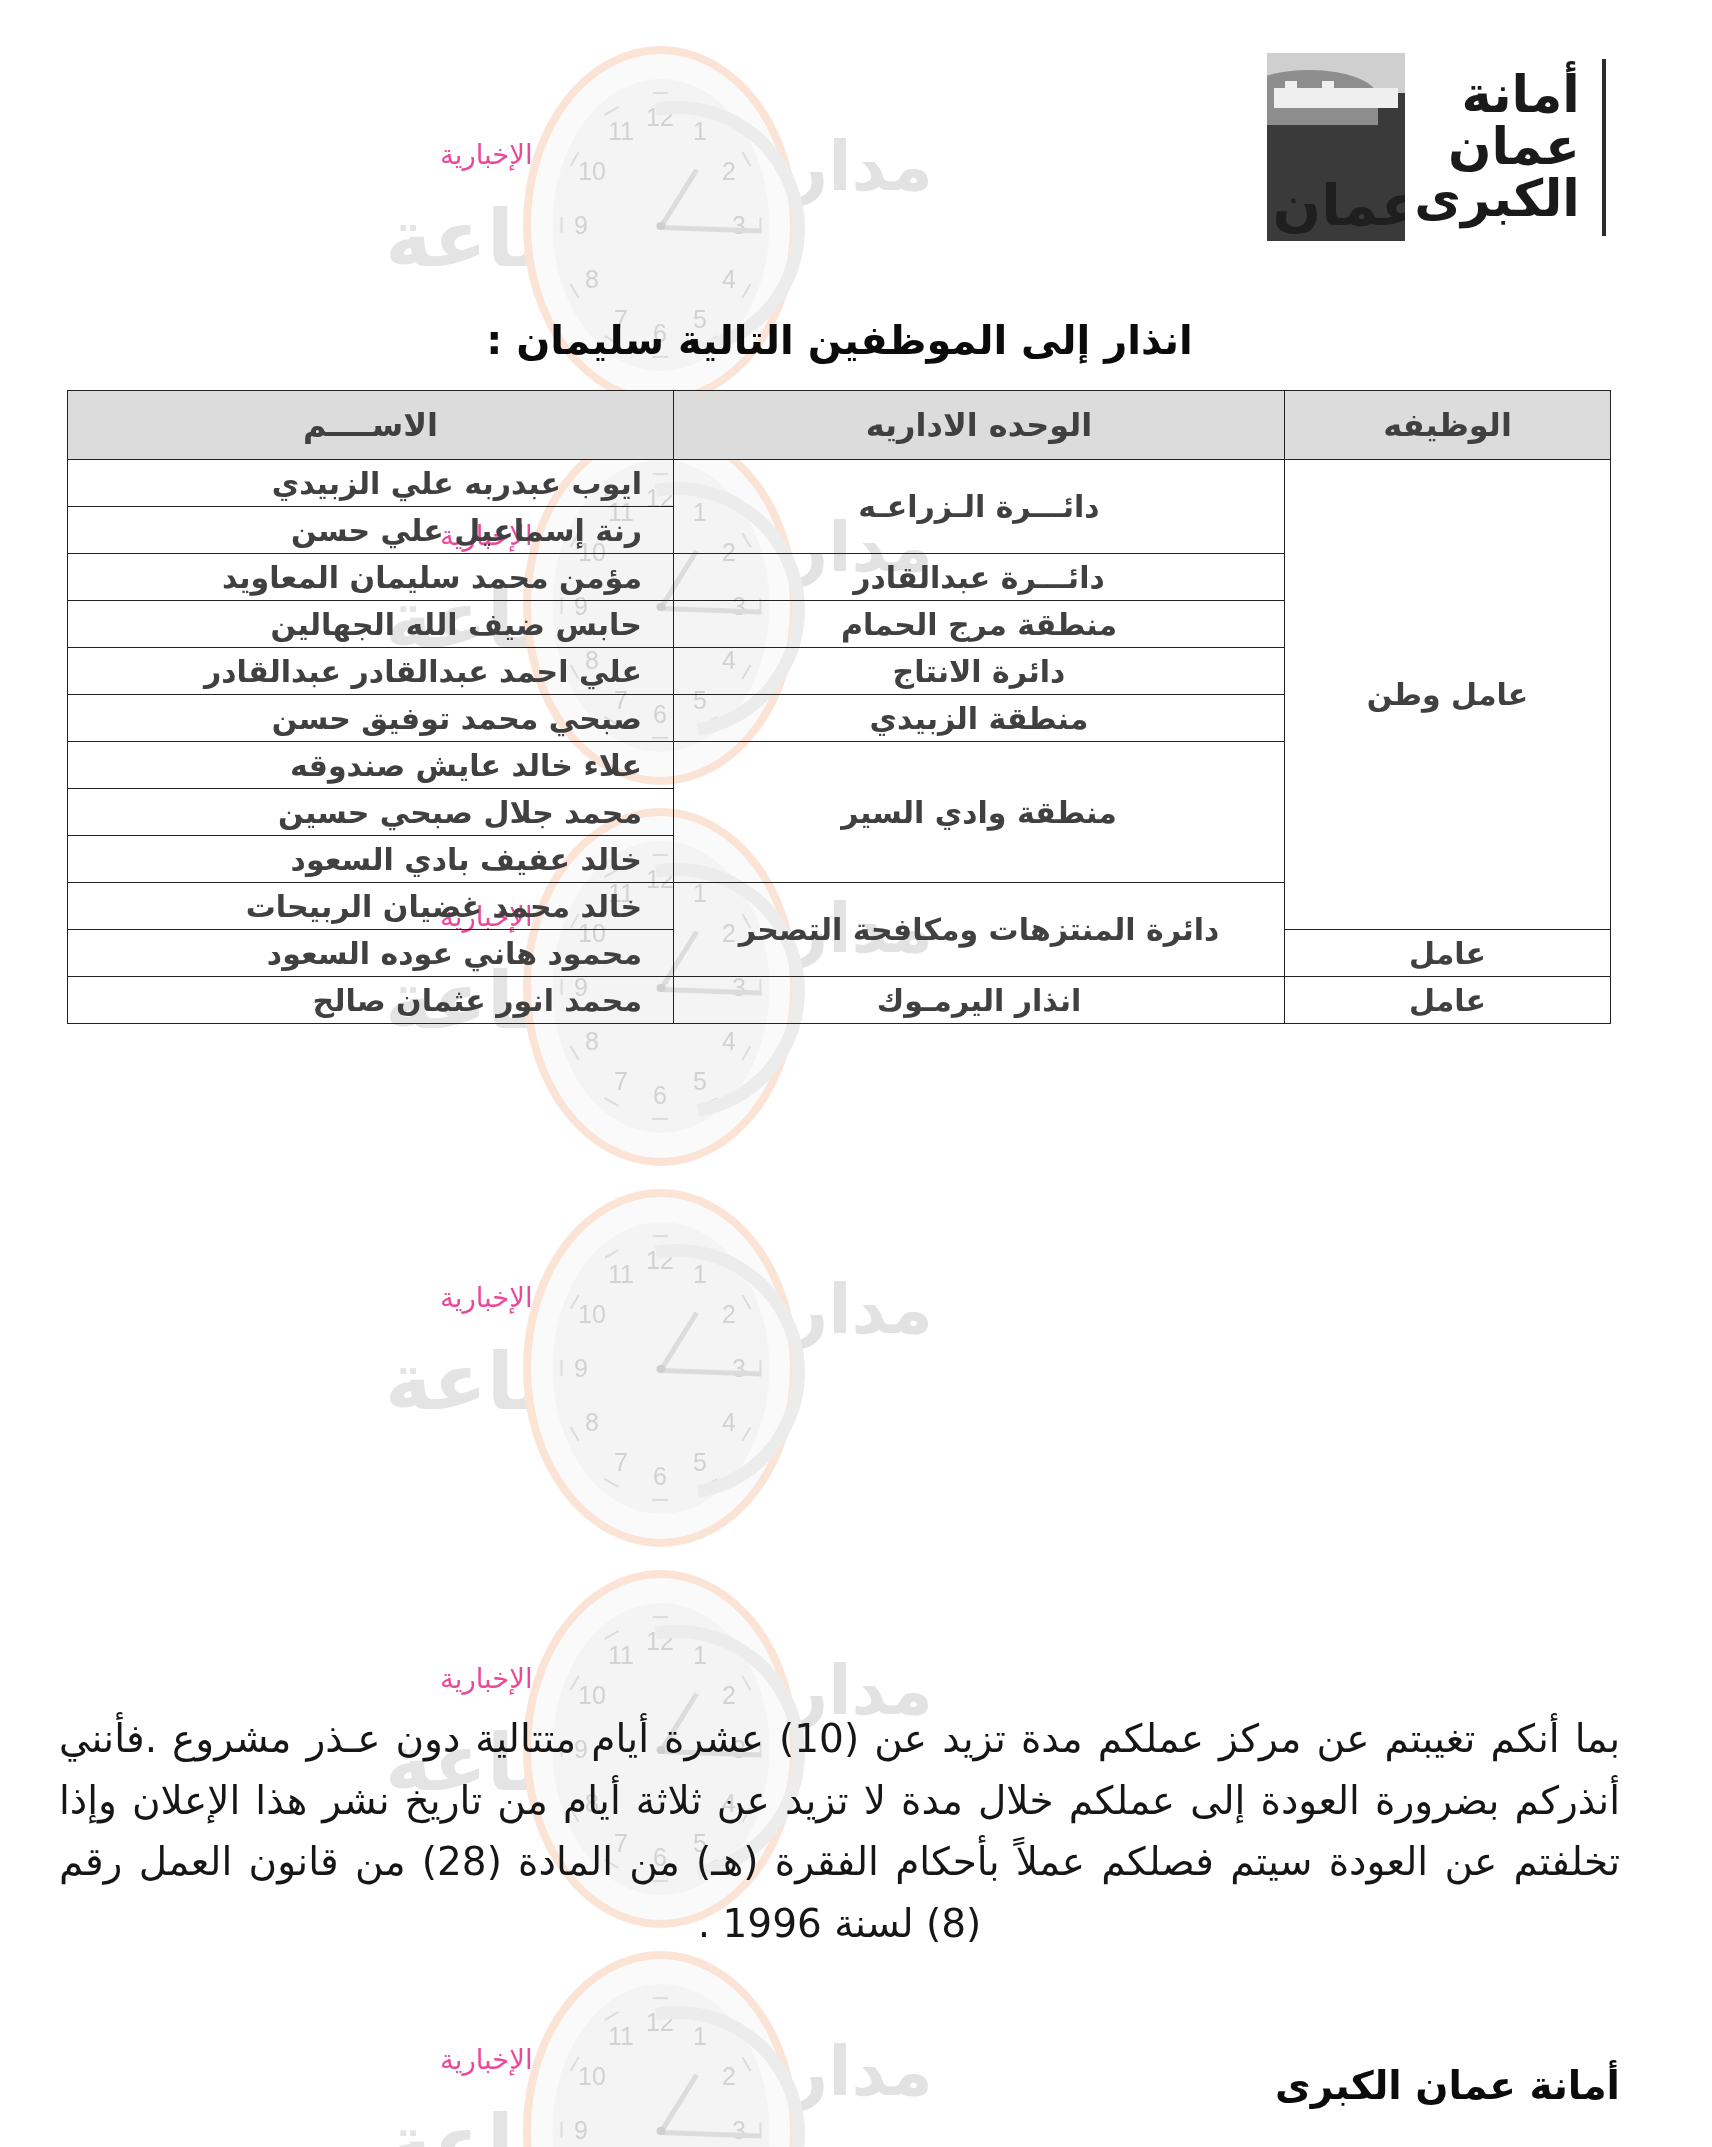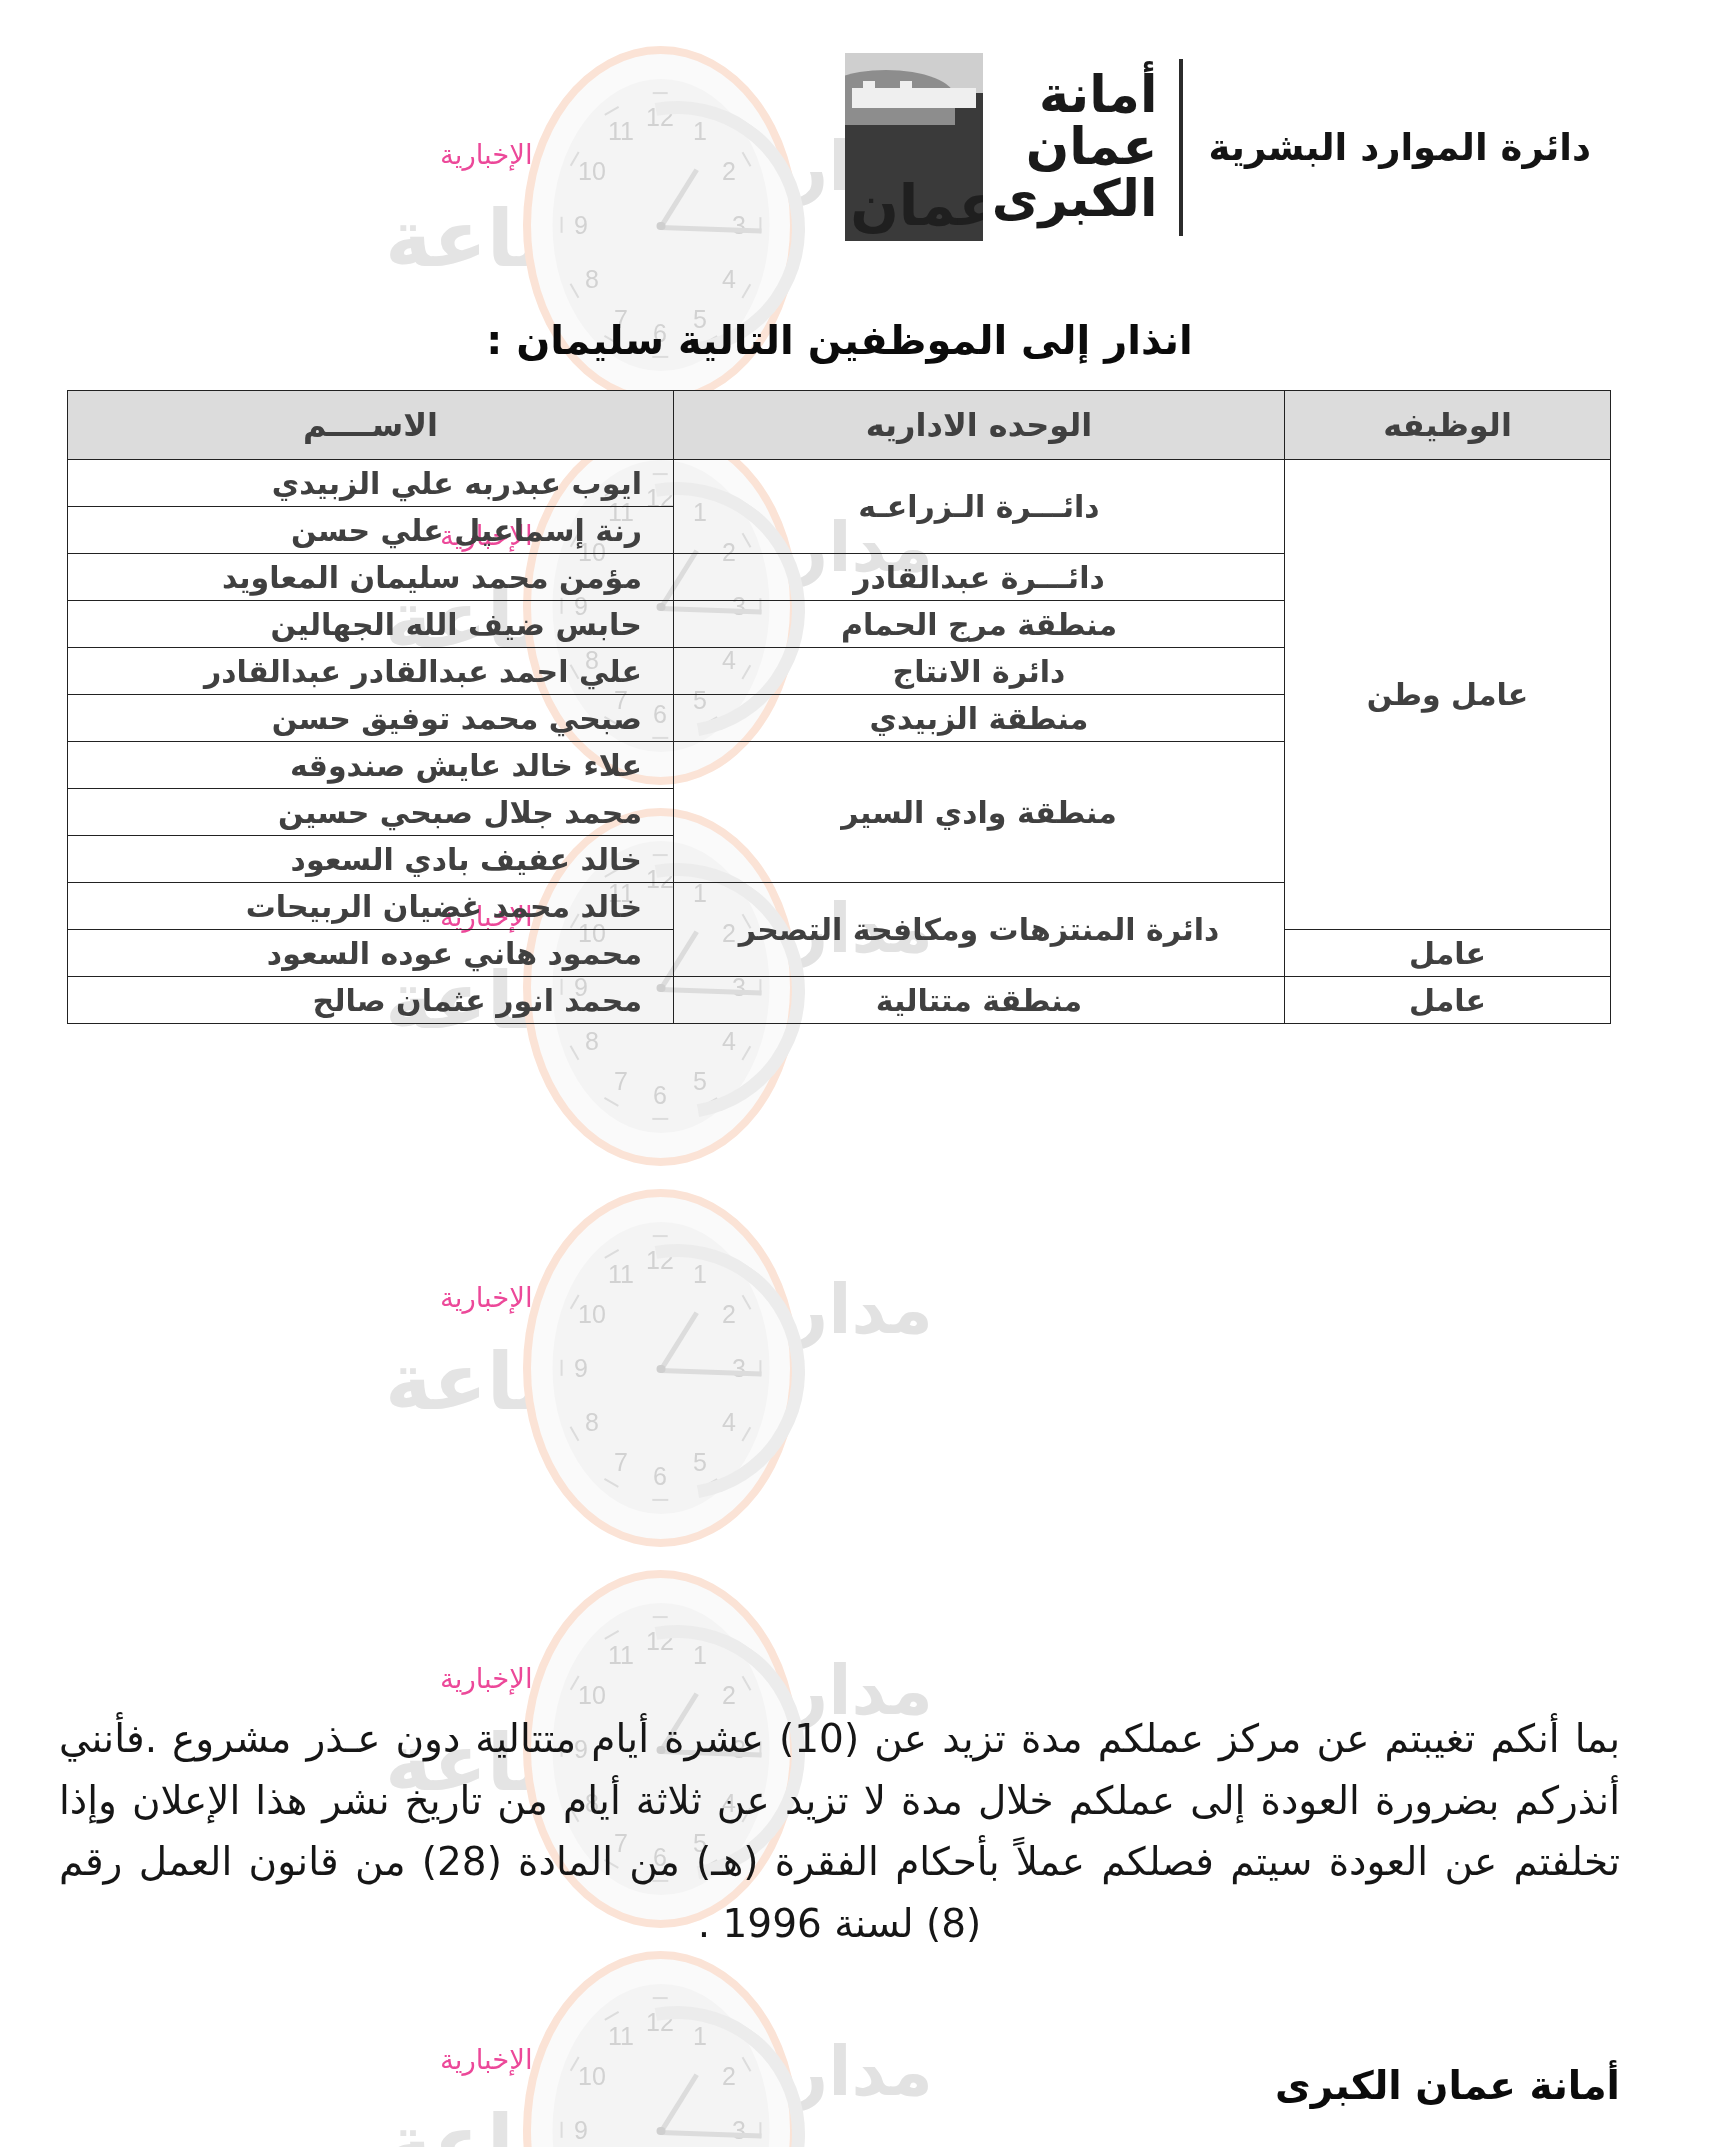--- a/index.html
+++ b/index.html
@@ -530,21 +530,20 @@
           <div class="hill"></div>
           <div class="wall"></div>
           <div class="script">عمان</div>
         </div>
         <div class="logo-words">
           <span>أمانة</span>
           <span>عمان</span>
           <span>الكبرى</span>
         </div>
         <div class="logo-divider"></div>
-        <div class="logo-dept">دائرة الموارد البشرية</div>
       </div>
     </div>
 
     <div class="doc-title">انذار  إلى الموظفين التالية سليمان :</div>
 
     <table class="staff">
       <colgroup>
         <col class="col-job">
         <col class="col-unit">
         <col class="col-name">
@@ -594,21 +593,21 @@
           <tr>
             <td class="unit-cell" rowspan="2">دائرة المنتزهات ومكافحة التصحر</td>
             <td class="name-cell">خالد محمد غضيان الربيحات</td>
           </tr>
           <tr>
             <td class="job-cell" rowspan="1">عامل</td>
             <td class="name-cell">محمود هاني عوده السعود</td>
           </tr>
           <tr>
             <td class="job-cell" rowspan="1">عامل</td>
-            <td class="unit-cell" rowspan="1">منطقة متتالية</td>
+            <td class="unit-cell" rowspan="1">انذار اليرمـوك</td>
             <td class="name-cell">محمد انور عثمان صالح</td>
           </tr>
         </tbody>
     </table>
 
     <div class="body-text">
       <p>بما أنكم تغيبتم عن مركز عملكم مدة تزيد عن (10) عشرة أيام متتالية دون عـذر مشروع .فأنني أنذركم بضرورة العودة إلى عملكم خلال مدة لا تزيد عن ثلاثة أيام من تاريخ نشر هذا الإعلان وإذا تخلفتم عن العودة سيتم فصلكم عملاً بأحكام الفقرة (هـ) من المادة (28) من قانون العمل رقم (8) لسنة 1996 .</p>
     </div>
 
     <div class="signature">أمانة عمان الكبرى</div>

